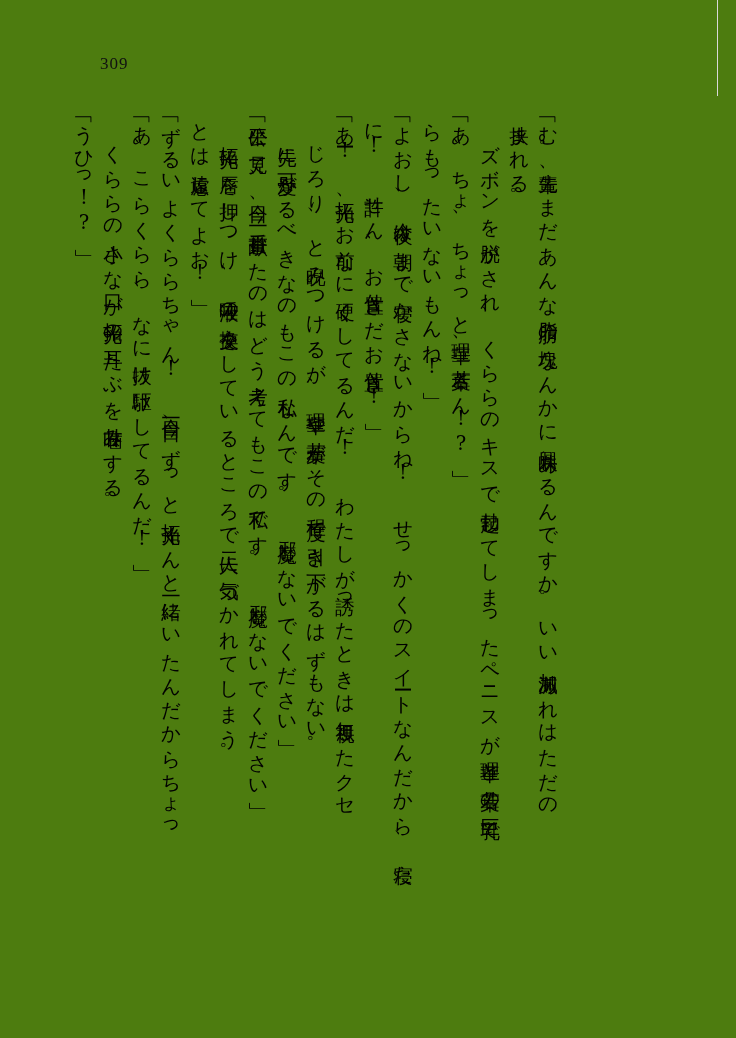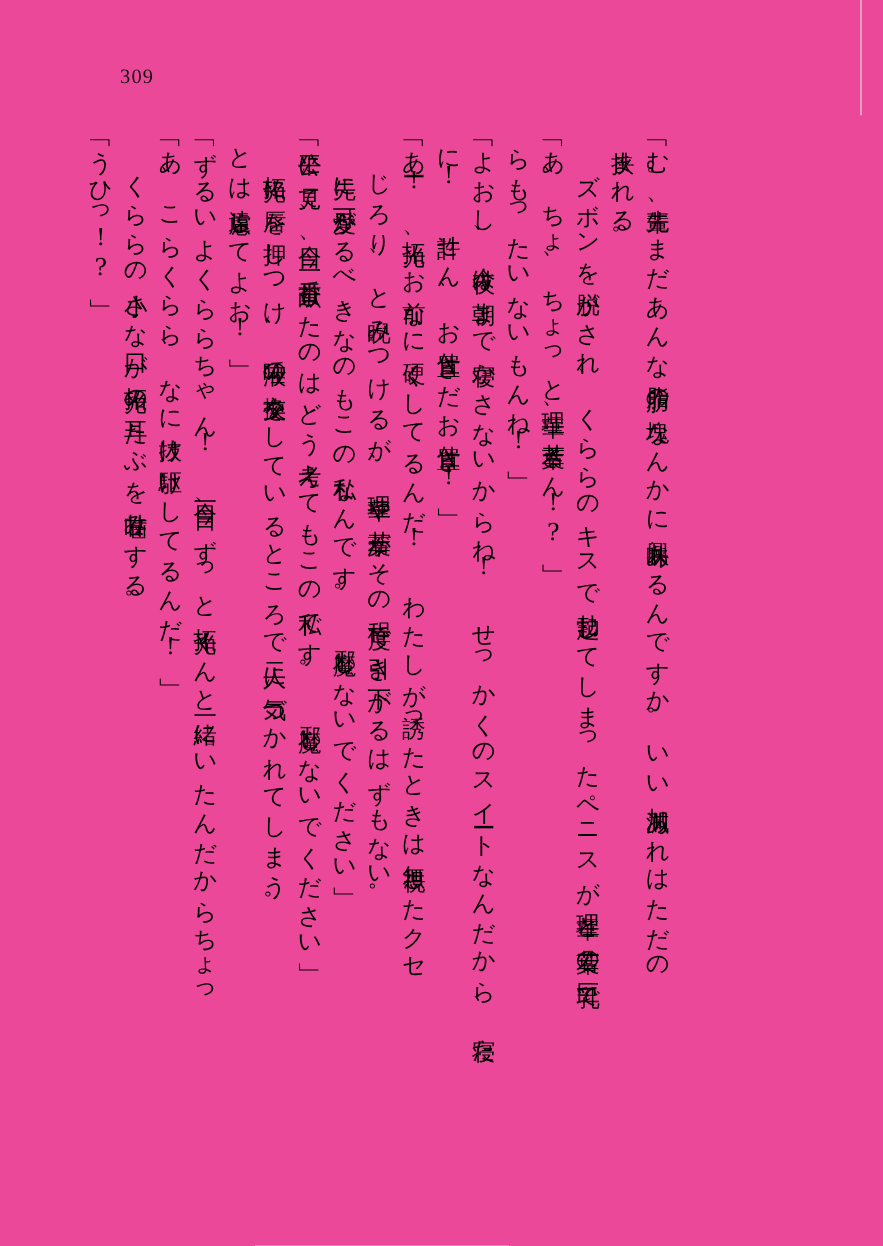--- a/index.html
+++ b/index.html
@@ -11,21 +11,21 @@
     width: 736px;
     height: 1038px;
     font-family: "Liberation Serif", "DejaVu Serif", serif;
     color: #000000;
     overflow: hidden;
   }
   #page {
     position: relative;
     width: 736px;
     height: 1038px;
-    background: #ec4899;
+    background: #4d7c0f;
   }
   
   #page-number {
     position: absolute;
     top: 54px;
     left: 100px;
     font-size: 17px;
     letter-spacing: 1px;
     font-family: "Liberation Serif", "DejaVu Serif", serif;
     color: #111111;

